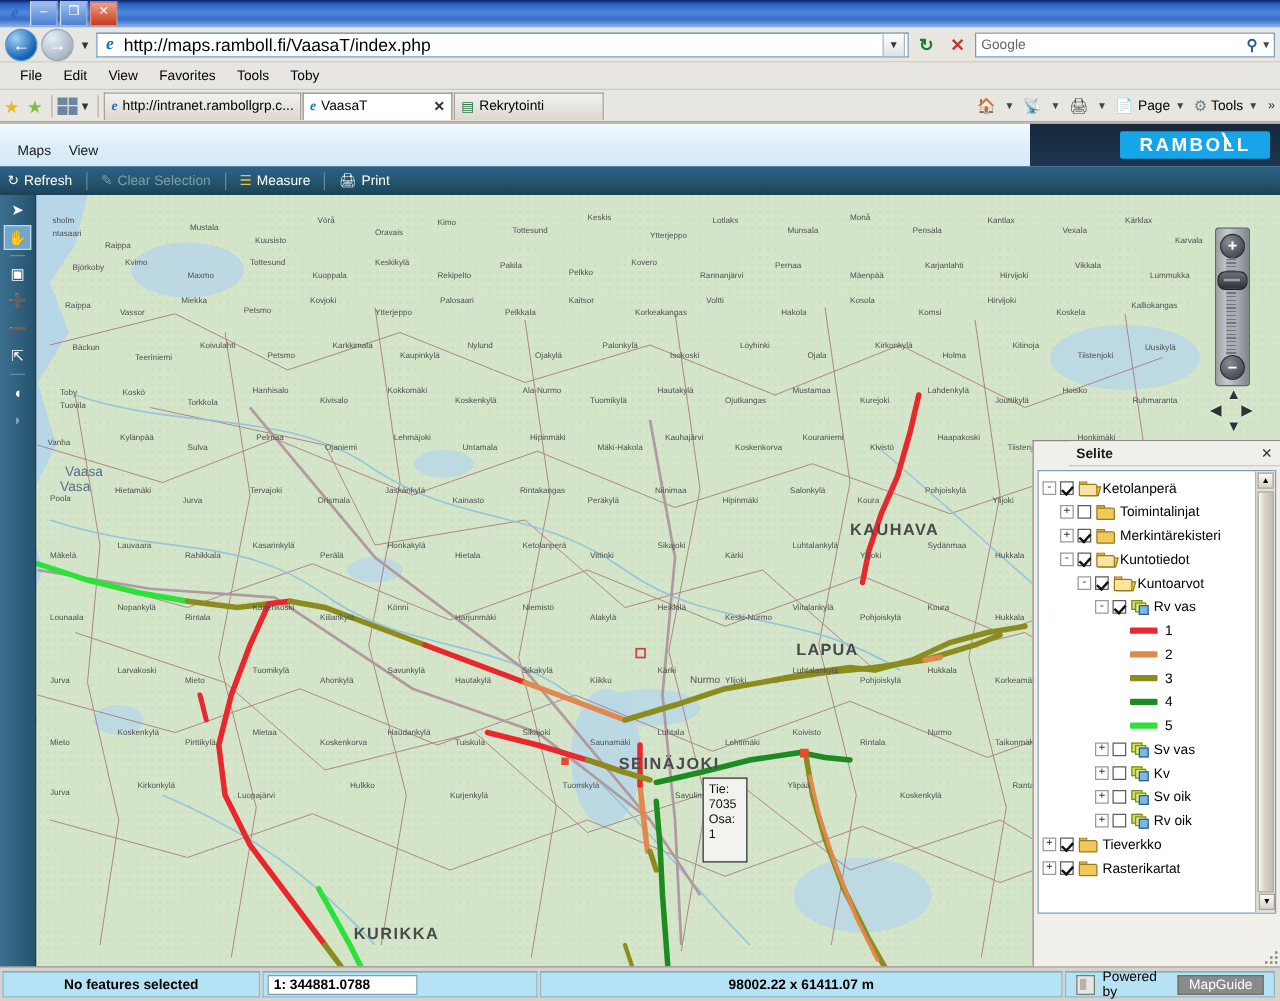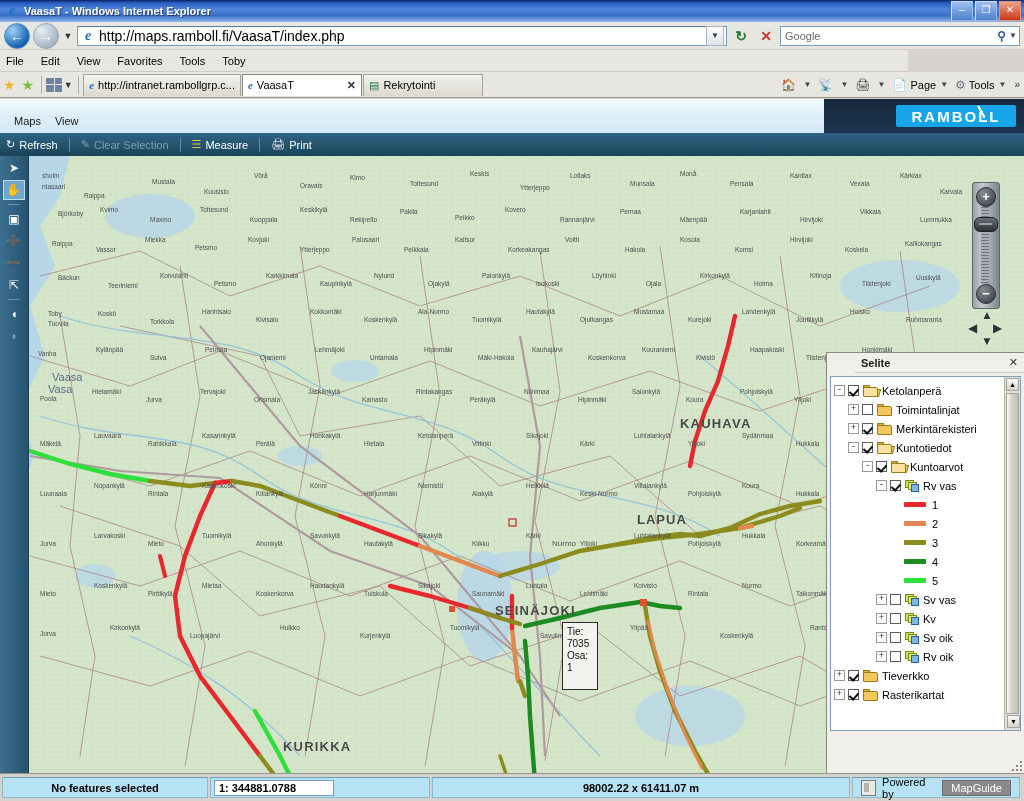--- a/index.html
+++ b/index.html
@@ -36,22 +36,22 @@
   .urlcaret{width:16px;height:18px;border:1px solid #aab6c4;background:linear-gradient(to bottom,#fdfdfd,#dfe3e8);
     font-size:8px;text-align:center;line-height:17px;color:#333;}
   .ab-ico{width:22px;height:22px;display:flex;align-items:center;justify-content:center;font-size:14px;flex:0 0 auto;}
   .searchbox{width:240px;height:20px;background:#fff;border:1px solid #7a9cc0;display:flex;align-items:center;
     padding:0 2px;box-sizing:border-box;}
   .searchtext{flex:1;color:#666;font-size:11px;padding-left:2px;}
   .s-mag{color:#2558a8;font-size:12px;font-weight:bold;}
   .s-caret{font-size:8px;color:#444;padding-left:3px;}
 
   
-  .menubar{position:absolute;left:0;top:50px;width:908px;height:22px;background:#e8e6e0;
-    display:flex;align-items:center;padding-left:6px;box-sizing:border-box;border-bottom:1px solid #cfcabf;}
+  .menubar{position:absolute;left:0;top:50px;width:1024px;height:22px;background:#e8e6e0;
+    display:flex;align-items:center;padding-left:16px;box-sizing:border-box;border-bottom:1px solid #cfcabf;}
   .menubar span{margin-right:17px;font-size:11px;color:#000;}
 
   
   .cmdbar{position:absolute;left:0;top:72px;width:1024px;height:26px;background:#e8e6e0;
     display:flex;align-items:center;box-sizing:border-box;border-bottom:1px solid #9a958c;}
   .cb-star{font-size:14px;margin:0 3px;}
   .cb-sep{width:1px;height:18px;background:#b5b0a6;margin:0 4px;}
   .tiles{width:16px;height:14px;display:grid;grid-template-columns:1fr 1fr;grid-template-rows:1fr 1fr;gap:1px;}
   .tiles i{background:#6f84a0;display:block;}
   .tab{height:22px;min-width:120px;max-width:165px;display:flex;align-items:center;padding:0 5px;
@@ -179,21 +179,20 @@
 </style>
 </head>
 <body>
 
 <div id="app">
 
   <div class="titlebar">
     <span class="tb-ico">
         <span class="ie-e">e</span>
       </span>
-    <span class="tb-title">VaasaT - Windows Internet Explorer</span>
     <span class="tb-btns">
       <span class="tb-btn">–</span>
       <span class="tb-btn">❐</span>
       <span class="tb-btn close">✕</span>
     </span>
   </div>
 
   <div class="addrbar">
     <span class="navbtn navback">←</span>
     <span class="navbtn navfwd">→</span>

